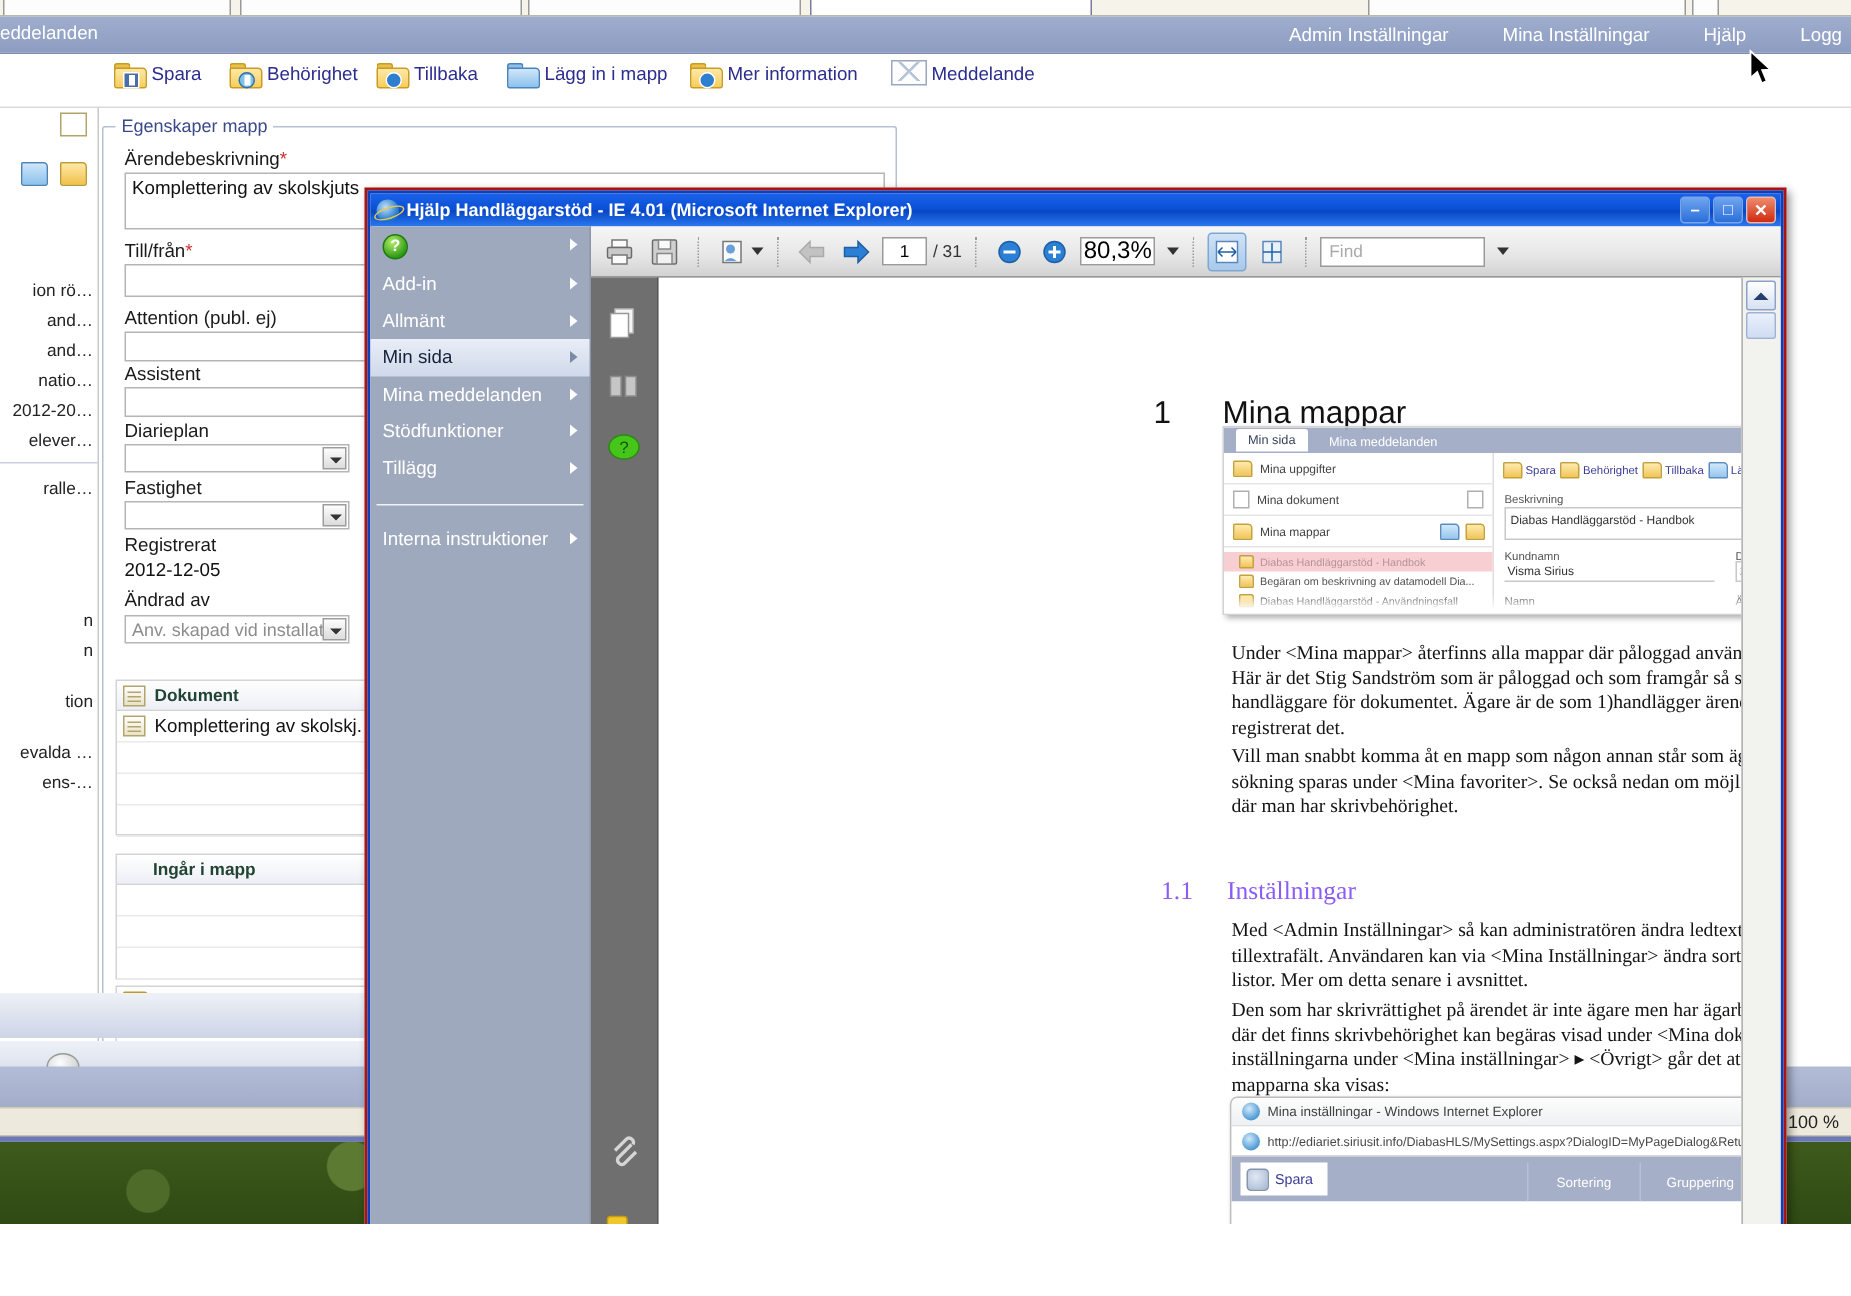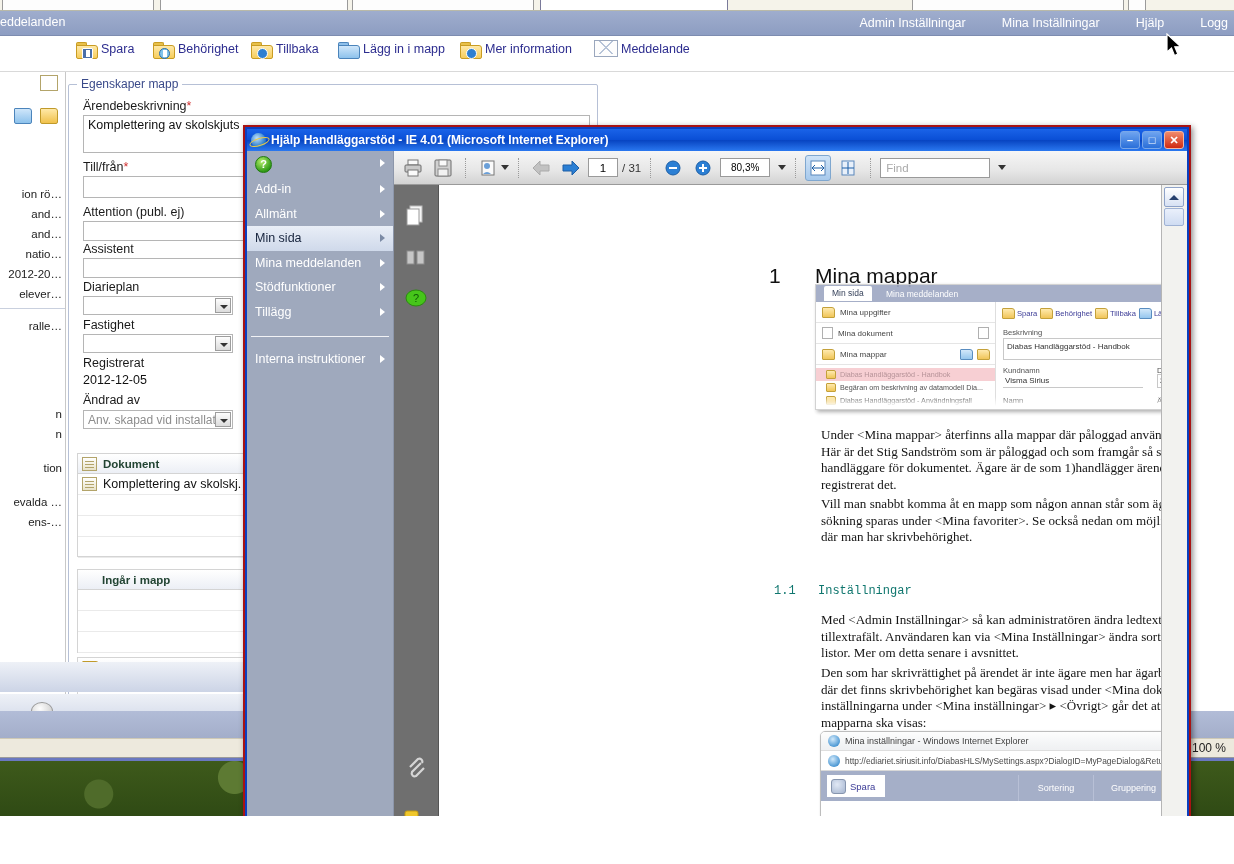--- a/index.html
+++ b/index.html
@@ -264,21 +264,21 @@
   .tbsep { width: 1px; height: 20px; border-left: 1px dotted #9a9a9a; margin: 0 5px; }
   .pbtn { width: 26px; height: 26px; display:flex; align-items:center; justify-content:center; cursor:pointer; position:relative;}
   .pbtn.sel { background: linear-gradient(to bottom,#cfe3f7,#a7c9ec); border:1px solid #7fa7cf; border-radius:3px;}
   .pg-input {
     width: 30px; height: 19px; border: 1px solid #9a9a9a; background: #fff;
     font-size: 11.5px; text-align: center; font-family: "Liberation Sans", sans-serif;
   }
   .pg-total { font-size: 11.5px; color: #333; }
   .zoom-box {
     width: 50px; height: 19px; border: 1px solid #9a9a9a; background: #fff;
-    font-size: 10px; display: flex; align-items: center; justify-content: center;
+    font-size: 16px; display: flex; align-items: center; justify-content: center;
   }
   .zoom-arrow { width: 0; height: 0; border-left: 4px solid transparent; border-right: 4px solid transparent; border-top: 5px solid #333; margin-left:4px;}
   .find-box {
     width: 110px; height: 20px; border: 1px solid #9a9a9a; background: #fff;
     font-size: 11.5px; color: #aaa; padding-left: 5px; display: flex; align-items: center;
   }
 
   
   .pdf-rail {
     position: absolute; left: 147px; top: 34px; width: 45px; bottom: 0;
@@ -307,21 +307,21 @@
   }
   .sb-btn .ar { border-left: 5px solid transparent; border-right: 5px solid transparent; }
   .sb-thumb {
     position: absolute; left: 2px; top: 23px; width: 20px; height: 18px;
     background: linear-gradient(to bottom,#eaf0fb,#cfdcf2); border: 1px solid #9fb2d4; border-radius: 2px;
   }
 
   
   .doc-h1 { position: absolute; font-size: 21px; color: #111; font-family: "Liberation Sans", sans-serif; }
   .doc-h1 .num { display: inline-block; width: 46px; }
-  .doc-h2 { position: absolute; font-size: 12px; color: #0f766e; font-family: Liberation Mono, monospace; }
+  .doc-h2 { position: absolute; font-size: 17px; color: #8b5cf6; font-family: Liberation Serif, serif; }
   .doc-h2 .num { display: inline-block; width: 44px; }
   .doc-p {
     position: absolute; font-family: "Liberation Serif", serif; font-size: 13.1px;
     color: #141414; line-height: 16.5px; text-align: left;
   }
 
   
   .shot1 {
     position: absolute; left: 568px; top: 258px; width: 520px; height: 126px;
     background: #ffffff; box-shadow: 2px 2px 4px rgba(0,0,0,.35); overflow: hidden;

